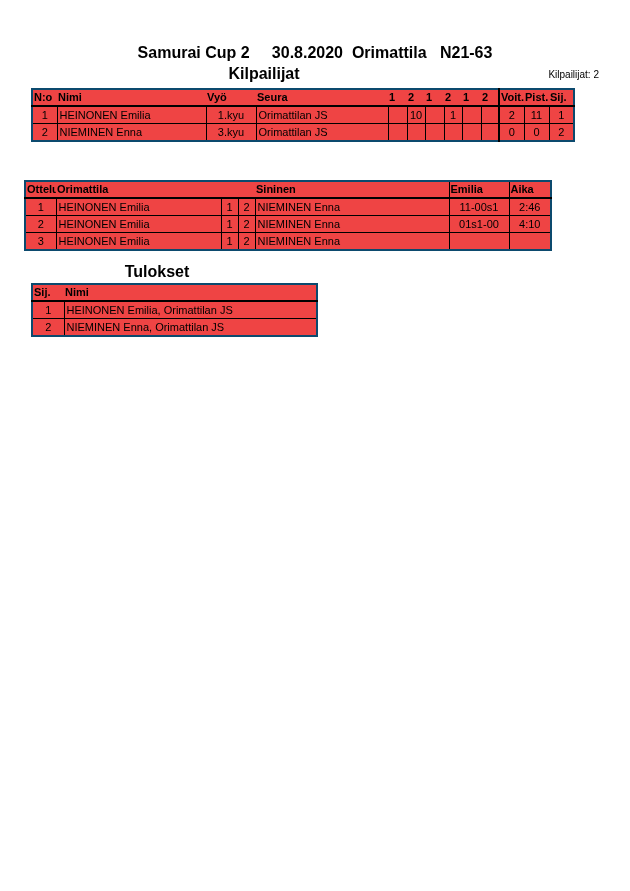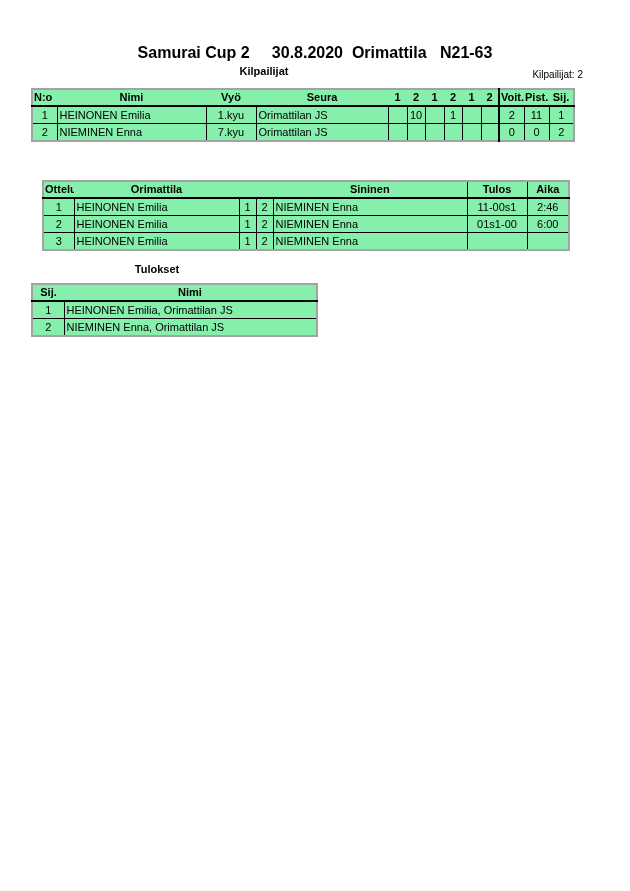--- a/index.html
+++ b/index.html
@@ -18,53 +18,53 @@
     left: 0;
     width: 100%;
     text-align: center;
     font-size: 16px;
     font-weight: bold;
     white-space: pre;
   }
   .sec-title {
     position: absolute;
     transform: translateX(-50%);
-    font-size: 11px;
+    font-size: 16px;
     font-weight: bold;
     white-space: nowrap;
   }
   #sec-kilpailijat { left: 264px; top: 65px; }
   #sec-ottelut    { left: 295px; top: 162px; margin-top: 17px; }
   #sec-tulokset   { left: 157px; top: 263px; }
   .count-label {
     position: absolute;
-    right: 47px;
+    right: 31px;
     top: 69px;
     font-size: 10px;
     white-space: nowrap;
   }
   table {
     position: absolute;
     border-collapse: collapse;
     table-layout: fixed;
-    background: #86efac;
-    border: 2px solid #a3a3a3;
+    background: #ef4444;
+    border: 2px solid #0c4a6e;
   }
   #t1 { left: 31px; top: 88px;  width: 542px; }
-  #t2 { left: 42px; top: 180px; width: 526px; }
+  #t2 { left: 24px; top: 180px; width: 526px; }
   #t3 { left: 31px; top: 283px; width: 285px; }
   th {
     font-size: 11px;
     font-weight: bold;
     height: 15px;
     line-height: 15px;
     padding: 0 1px;
     border: none;
     border-bottom: 2px solid #000000;
-    text-align: center;
+    text-align: left;
     overflow: hidden;
     white-space: nowrap;
   }
   td {
     font-size: 11px;
     font-weight: normal;
     height: 16px;
     line-height: 16px;
     padding: 0 2px;
     border: 1px solid #000000;
@@ -133,21 +133,21 @@
         <td>1</td>
         <td></td>
         <td></td>
         <td class="sep">2</td>
         <td>11</td>
         <td>1</td>
       </tr>
       <tr>
         <td>2</td>
         <td class="al">NIEMINEN Enna</td>
-        <td>7.kyu</td>
+        <td>3.kyu</td>
         <td class="al">Orimattilan JS</td>
         <td></td>
         <td></td>
         <td></td>
         <td></td>
         <td></td>
         <td></td>
         <td class="sep">0</td>
         <td>0</td>
         <td>2</td>
@@ -167,42 +167,42 @@
         <col style="width:60px">
         <col style="width:42px">
     </colgroup>
     <thead>
       <tr>
         <th class="al">Ottelu</th>
         <th>Orimattila</th>
         <th></th>
         <th></th>
         <th>Sininen</th>
-        <th class="thin-l">Tulos</th>
+        <th class="thin-l">Emilia</th>
         <th class="thin-l">Aika</th>
       </tr>
     </thead>
     <tbody>
       <tr>
         <td>1</td>
         <td class="al">HEINONEN Emilia</td>
         <td>1</td>
         <td>2</td>
         <td class="al">NIEMINEN Enna</td>
         <td>11-00s1</td>
         <td>2:46</td>
       </tr>
       <tr>
         <td>2</td>
         <td class="al">HEINONEN Emilia</td>
         <td>1</td>
         <td>2</td>
         <td class="al">NIEMINEN Enna</td>
         <td>01s1-00</td>
-        <td>6:00</td>
+        <td>4:10</td>
       </tr>
       <tr>
         <td>3</td>
         <td class="al">HEINONEN Emilia</td>
         <td>1</td>
         <td>2</td>
         <td class="al">NIEMINEN Enna</td>
         <td></td>
         <td></td>
       </tr>

